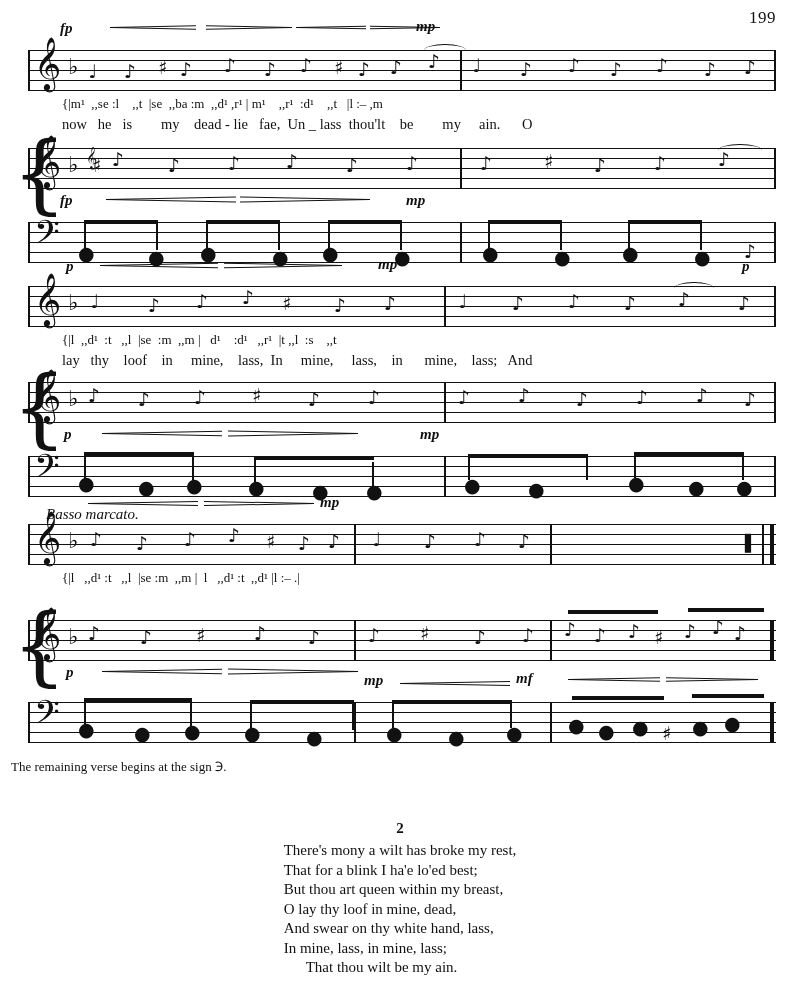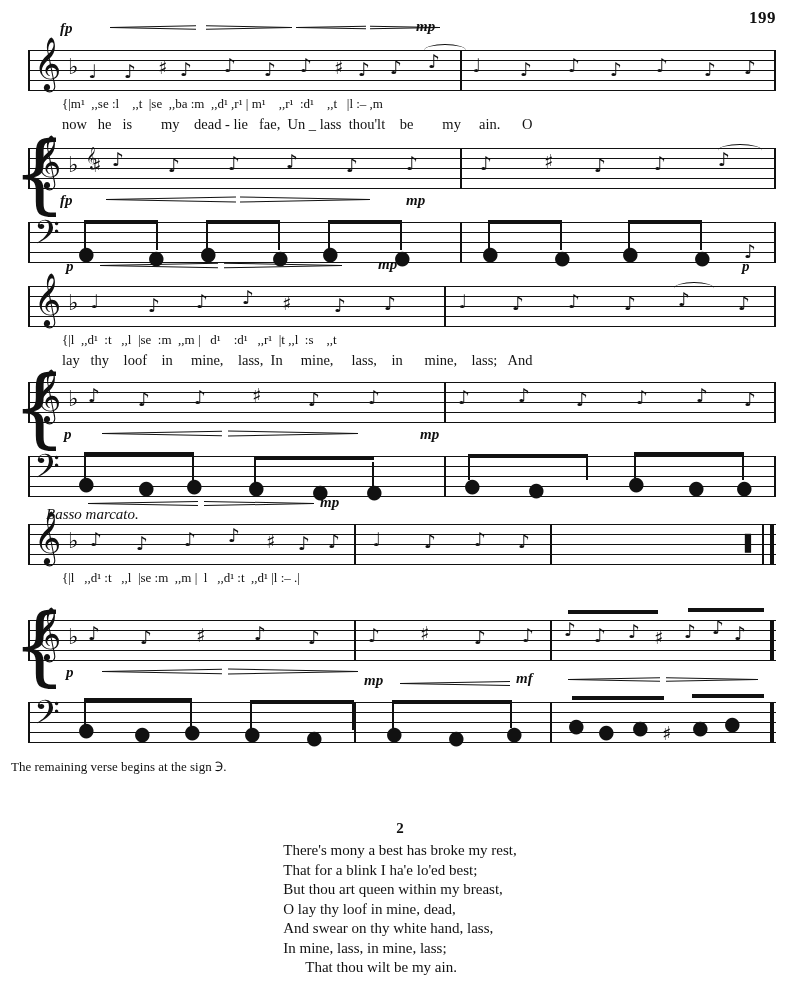--- a/index.html
+++ b/index.html
@@ -18,21 +18,21 @@
   .page {
     position: relative;
     width: 800px;
     height: 1005px;
   }
   .page-number {
     position: absolute;
     top: 8px;
     right: 24px;
     font-family: "Liberation Serif", serif;
-    font-weight: bold;
+    font-weight: normal;
     font-size: 17px;
     letter-spacing: 0.5px;
   }
 
   
   .system {
     position: absolute;
     left: 28px;
     width: 748px;
   }
@@ -608,21 +608,21 @@
         <div class="beam" style="left:664px; top:-4px; width:72px;"></div>
       </div>
     </div>
   </div>
 
   <div class="footnote" style="left:11px; top:757px;">The remaining verse begins at the sign ℈.</div>
 
   <div class="verse" style="top:820px;">
     <div class="verse-num">2</div>
     <div class="verse-lines">
-      <div>There's mony a best has broke my rest,</div>
+      <div>There's mony a wilt has broke my rest,</div>
       <div>That for a blink I ha'e lo'ed best;</div>
       <div>But thou art queen within my breast,</div>
       <div>O lay thy loof in mine, dead,</div>
       <div>And swear on thy white hand, lass,</div>
       <div>In mine, lass, in mine, lass;</div>
       <div class="indent">That thou wilt be my ain.</div>
     </div>
   </div>
 
 </div>

